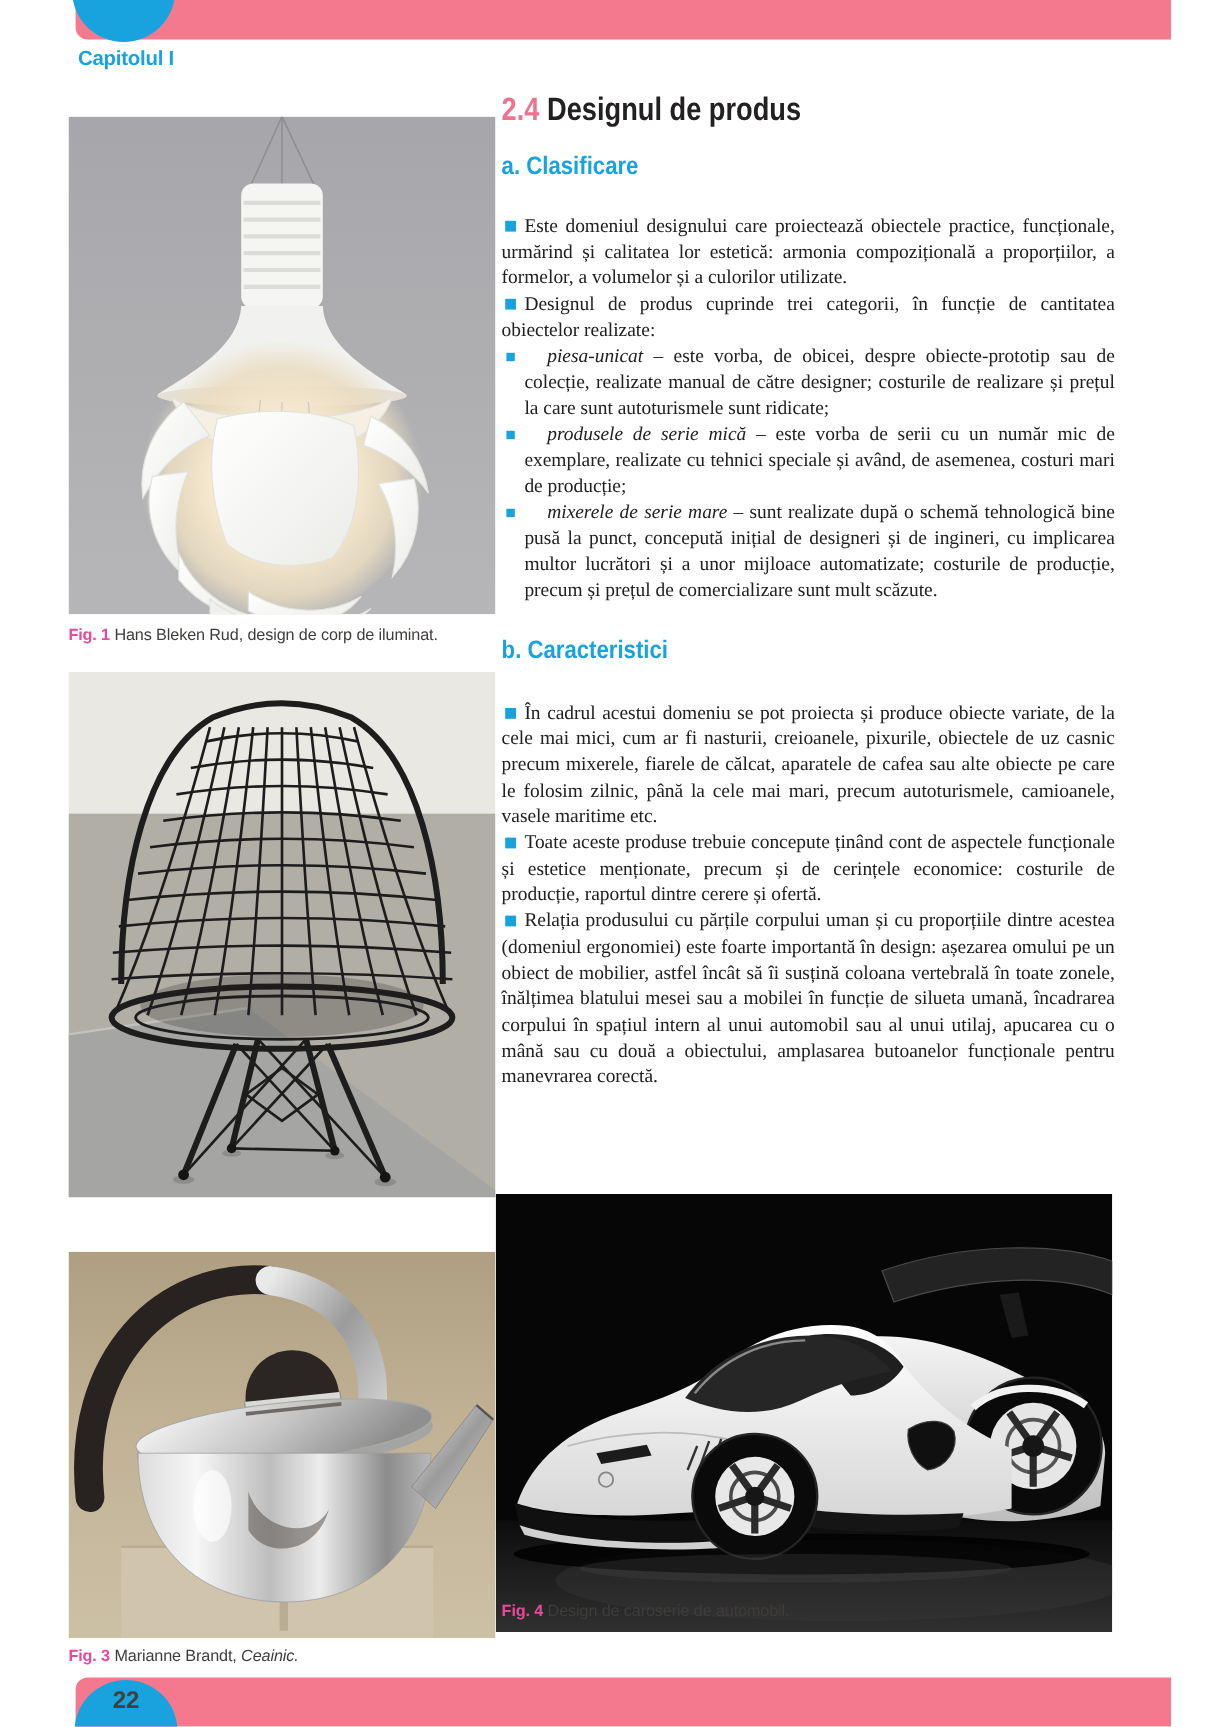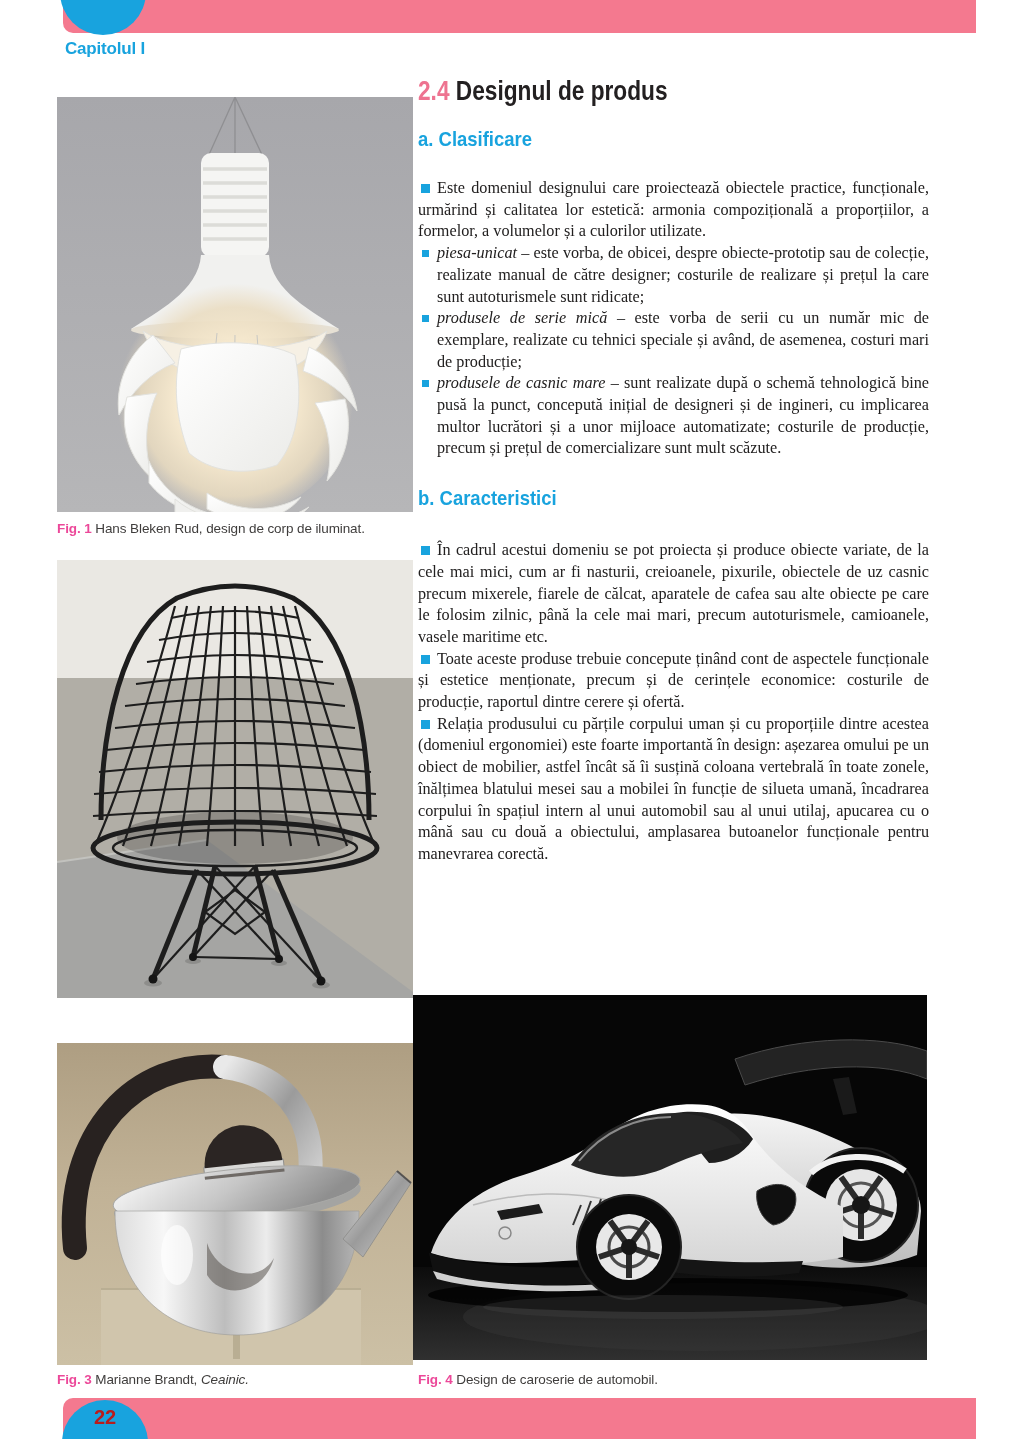--- a/index.html
+++ b/index.html
@@ -21,35 +21,35 @@
   .chapter{position:absolute;top:39px;left:65px;font-family:"Liberation Sans",sans-serif;
            font-weight:bold;font-size:17px;color:var(--blue);letter-spacing:-0.2px;}
   .running-title{position:absolute;top:40px;left:418px;width:510px;text-align:right;
            font-family:"Liberation Sans",sans-serif;font-size:16.5px;color:var(--pink-text);
            letter-spacing:-0.2px;}
   .bottom-bar{position:absolute;top:1398px;left:63px;right:0;height:41px;background:var(--pink);
               border-top-left-radius:10px;}
   .bottom-circle{position:absolute;top:1400px;left:62px;width:86px;height:86px;border-radius:50%;
                  background:var(--blue);}
   .page-number{position:absolute;top:1406px;left:62px;width:86px;text-align:center;
-               font-family:"Liberation Sans",sans-serif;font-weight:bold;font-size:20px;color:#b91c1c;}
+               font-family:"Liberation Sans",sans-serif;font-weight:bold;font-size:20px;color:#404040;}
 
   
   .fig{position:absolute;left:57px;width:356px;overflow:hidden;}
   .fig svg{display:block;width:100%;height:100%;}
   .fig1{top:97px;height:415px;}
   .fig2{top:560px;height:438px;}
   .fig3{top:1043px;height:322px;}
   .fig4{left:413px;top:995px;width:514px;height:365px;}
   .caption{position:absolute;font-family:"Liberation Sans",sans-serif;font-size:13.5px;
            letter-spacing:-0.1px;color:var(--caption);line-height:18px;}
   .cap1{top:520px;left:57px;width:356px;}
   .cap2{top:1005px;left:57px;width:356px;}
   .cap3{top:1371px;left:57px;width:356px;}
-  .cap4{top:1371px;left:418px;width:510px;}
+  .cap4{top:1334px;left:418px;width:510px;}
   .fig-label{font-weight:bold;color:#ec4899;}
   .cap-italic{font-style:italic;}
 
   
   .text-col{position:absolute;left:418px;top:76px;width:511px;color:var(--ink);
             font-size:16.2px;line-height:21.7px;text-align:justify;}
   .text-col h1{margin:0 0 21px 0;font-family:"Liberation Sans",sans-serif;font-weight:bold;
                font-size:27px;line-height:30px;color:#232021;transform:scaleX(.84);
                transform-origin:left center;white-space:nowrap;text-align:left;}
   .text-col h1 .num{color:var(--pink-text);}
@@ -57,21 +57,21 @@
                line-height:24px;color:var(--blue);transform:scaleX(.88);
                transform-origin:left center;text-align:left;}
   .h2a{margin:0 0 27px 0;}
   .h2b{margin:26px 0 30px 0;}
   .para{margin:0;}
   .sq{display:inline-block;width:9px;height:9px;background:var(--blue);
       margin:0 7px 0 3px;}
   ul.spec{list-style:none;margin:0;padding:0;}
   ul.spec li{position:relative;padding-left:19px;}
   ul.spec .sq2{position:absolute;left:4px;top:7px;width:7px;height:7px;background:var(--blue);}
-  ul.spec i{font-style:italic;}
+  ul.spec i{font-style:italic;margin-left:19px;}
 </style>
 </head>
 <body>
 
 <div class="page">
 
   <div class="top-bar"></div>
   <div class="top-circle"></div>
   <div class="chapter">Capitolul I</div>
 
@@ -294,25 +294,26 @@
     <span>Design de caroserie de automobil.</span><span class="cap-italic"></span>
   </div>
 
   <main class="text-col">
     <h1><span class="num">2.4</span>
       <span>Designul de produs</span></h1>
 
     <h2 class="h2a">a. Clasificare</h2>
 
     <p class="para"><span class="sq"></span><span>Este domeniul designului care proiectează obiectele practice, funcționale, urmărind și calitatea lor estetică: armonia compozițională a proporțiilor, a formelor, a volumelor și a culorilor utilizate.</span></p>
+    <p class="para"><span class="sq"></span><span>Designul de produs cuprinde trei categorii, în funcție de cantitatea obiectelor realizate:</span></p>
 
     <ul class="spec">
       <li><span class="sq2"></span><i>piesa-unicat</i><span> – este vorba, de obicei, despre obiecte-prototip sau de colecție, realizate manual de către designer; costurile de realizare și prețul la care sunt autoturismele sunt ridicate;</span></li>
       <li><span class="sq2"></span><i>produsele de serie mică</i><span> – este vorba de serii cu un număr mic de exemplare, realizate cu tehnici speciale și având, de asemenea, costuri mari de producție;</span></li>
-      <li><span class="sq2"></span><i>produsele de casnic mare</i><span> – sunt realizate după o schemă tehnologică bine pusă la punct, concepută inițial de designeri și de ingineri, cu implicarea multor lucrători și a unor mijloace automatizate; costurile de producție, precum și prețul de comercializare sunt mult scăzute.</span></li>
+      <li><span class="sq2"></span><i>mixerele de serie mare</i><span> – sunt realizate după o schemă tehnologică bine pusă la punct, concepută inițial de designeri și de ingineri, cu implicarea multor lucrători și a unor mijloace automatizate; costurile de producție, precum și prețul de comercializare sunt mult scăzute.</span></li>
     </ul>
 
     <h2 class="h2b">b. Caracteristici</h2>
 
     <p class="para"><span class="sq"></span><span>În cadrul acestui domeniu se pot proiecta și produce obiecte variate, de la cele mai mici, cum ar fi nasturii, creioanele, pixurile, obiectele de uz casnic precum mixerele, fiarele de călcat, aparatele de cafea sau alte obiecte pe care le folosim zilnic, până la cele mai mari, precum autoturismele, camioanele, vasele maritime etc.</span></p>
     <p class="para"><span class="sq"></span><span>Toate aceste produse trebuie concepute ținând cont de aspectele funcționale și estetice menționate, precum și de cerințele economice: costurile de producție, raportul dintre cerere și ofertă.</span></p>
     <p class="para"><span class="sq"></span><span>Relația produsului cu părțile corpului uman și cu proporțiile dintre acestea (domeniul ergonomiei) este foarte importantă în design: așezarea omului pe un obiect de mobilier, astfel încât să îi susțină coloana vertebrală în toate zonele, înălțimea blatului mesei sau a mobilei în funcție de silueta umană, încadrarea corpului în spațiul intern al unui automobil sau al unui utilaj, apucarea cu o mână sau cu două a obiectului, amplasarea butoanelor funcționale pentru manevrarea corectă.</span></p>
   </main>
 
   <div class="bottom-bar"></div>

